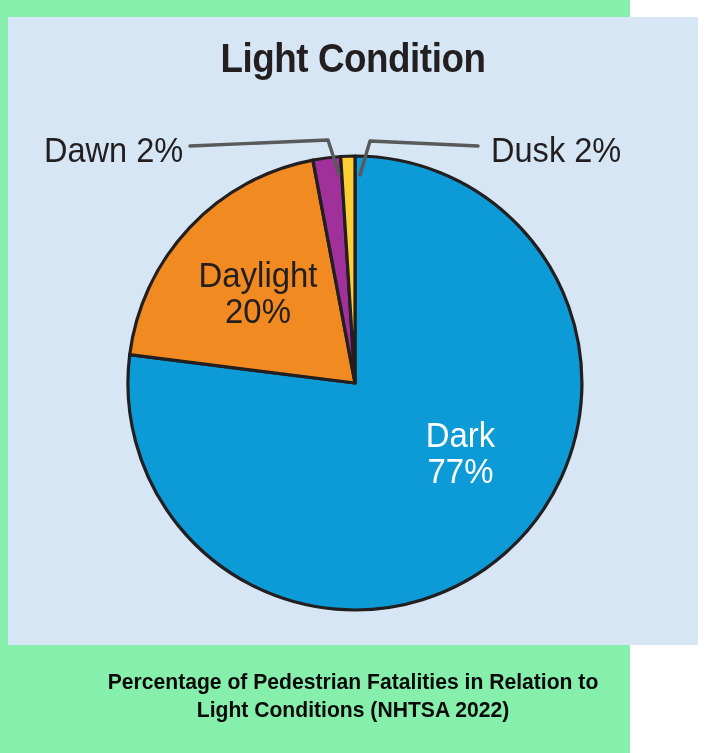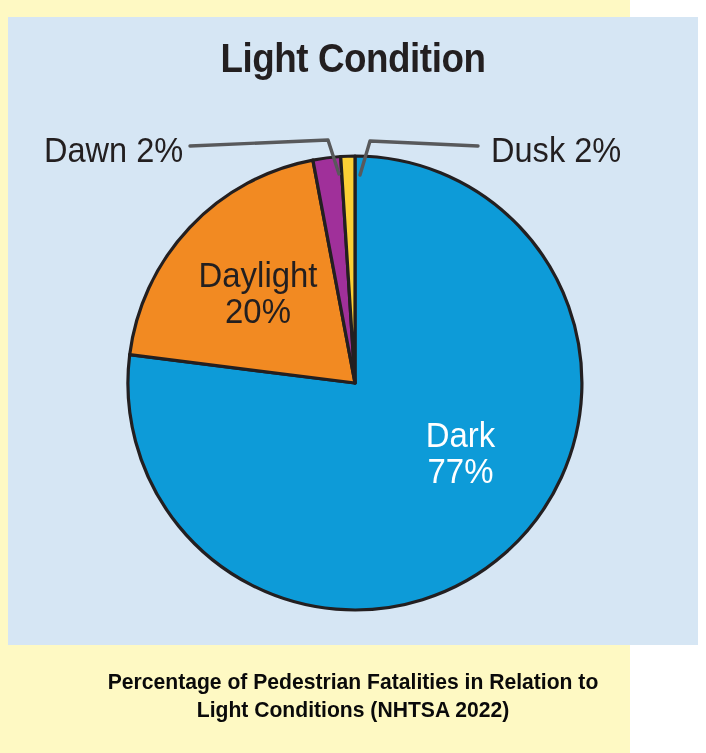--- a/index.html
+++ b/index.html
@@ -14,21 +14,21 @@
     overflow: hidden;
     font-family: "Liberation Sans", sans-serif;
   }
 
   #figure {
     position: absolute;
     left: 0;
     top: 0;
     width: 630px;
     height: 753px;
-    background: #fef9c3;
+    background: #86efac;
   }
 
   
   #chart-panel {
     position: absolute;
     left: 8px;
     top: 17px;
     width: 690px;
     height: 628px;
     background: #d6e6f4;

